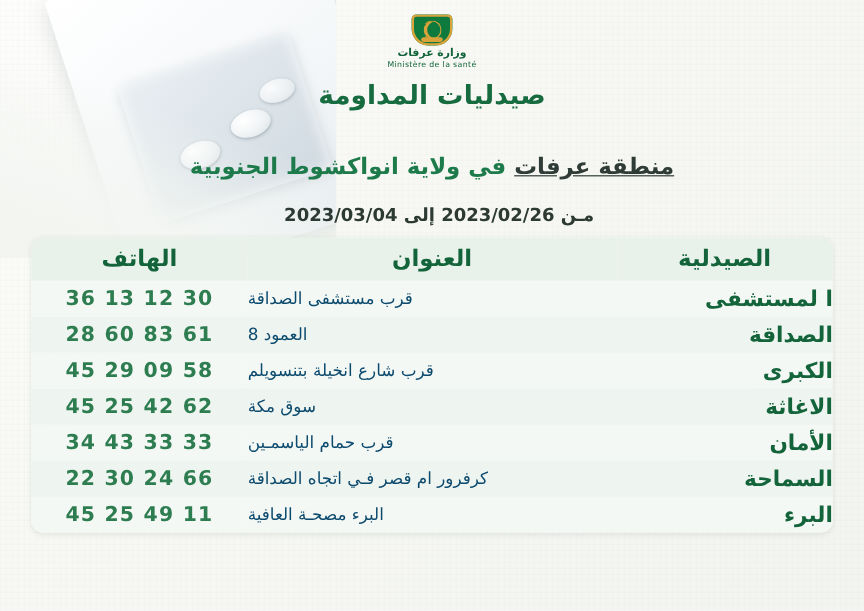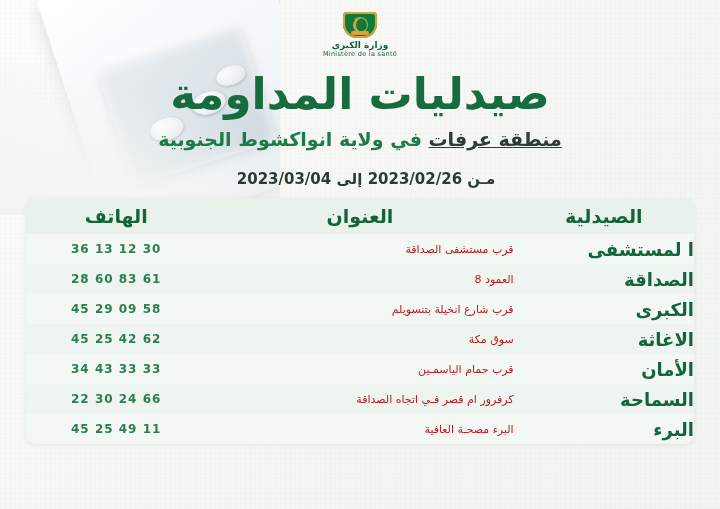--- a/index.html
+++ b/index.html
@@ -131,21 +131,21 @@
     color: #11633a;
     letter-spacing: .3px;
   }
 
   
   .title {
     position: absolute;
     top: 68px;
     left: 0; right: 0;
     text-align: center;
-    font-size: 44px;
+    font-size: 22px;
     font-weight: bold;
     color: #166b3f;
     letter-spacing: 1px;
     z-index: 3;
   }
   .subtitle {
     position: absolute;
     top: 128px;
     left: 0; right: 0;
     text-align: center;
@@ -206,26 +206,26 @@
   tbody tr:nth-child(odd)  { background: #f4f8f4; }
   tbody tr:nth-child(even) { background: #eef4ef; }
 
   td.name {
     font-size: 18px;
     font-weight: bold;
     color: #14643b;
     text-align: right;
   }
   td.addr {
-    font-size: 11px;
-    color: #b91c1c;
-    text-align: right;
+    font-size: 14px;
+    color: #0c4a6e;
+    text-align: left;
   }
   td.phone {
-    font-size: 12px;
+    font-size: 17px;
     font-weight: bold;
     color: #2e7d51;
     text-align: center;
     direction: ltr;
     letter-spacing: 1px;
   }
 </style>
 </head>
 <body>
 
@@ -235,21 +235,21 @@
     <div class="sheet"></div>
     <div class="blister"></div>
     <div class="pill p3"></div>
     <div class="pill p1"></div>
     <div class="pill p2"></div>
     <div class="shade"></div>
   </div>
 
   <div class="logo-block">
     <div class="crest"></div>
-    <div class="logo-ar">وزارة الكبرى</div>
+    <div class="logo-ar">وزارة عرفات</div>
     <div class="logo-fr">Ministère de la santé</div>
   </div>
 
   <div class="title">صيدليات المداومة</div>
 
   <div class="subtitle">
     <span class="region">منطقة عرفات</span>
     <span>في ولاية انواكشوط الجنوبية</span>
   </div>
 

